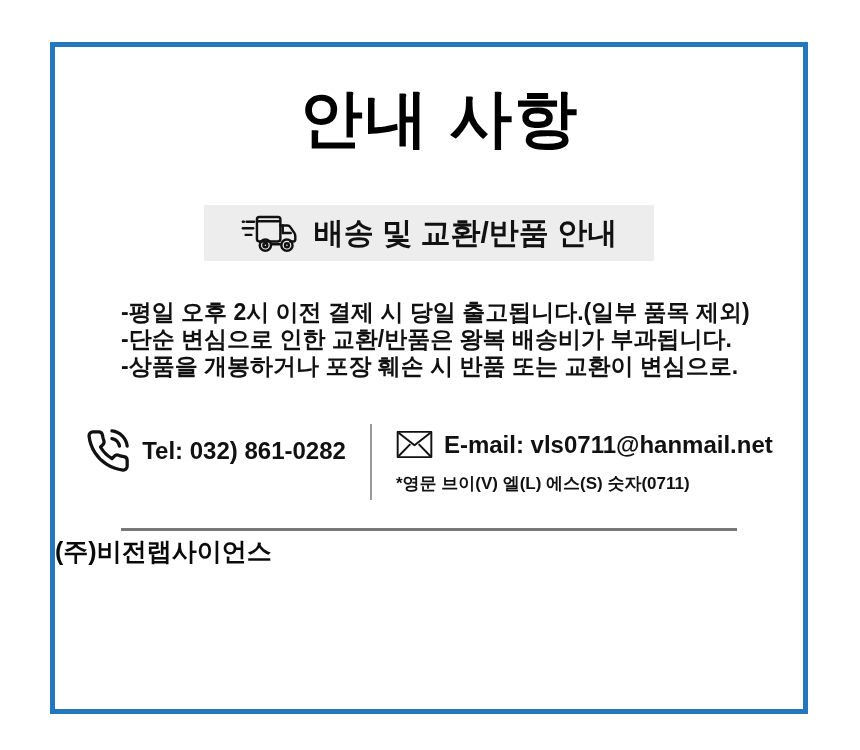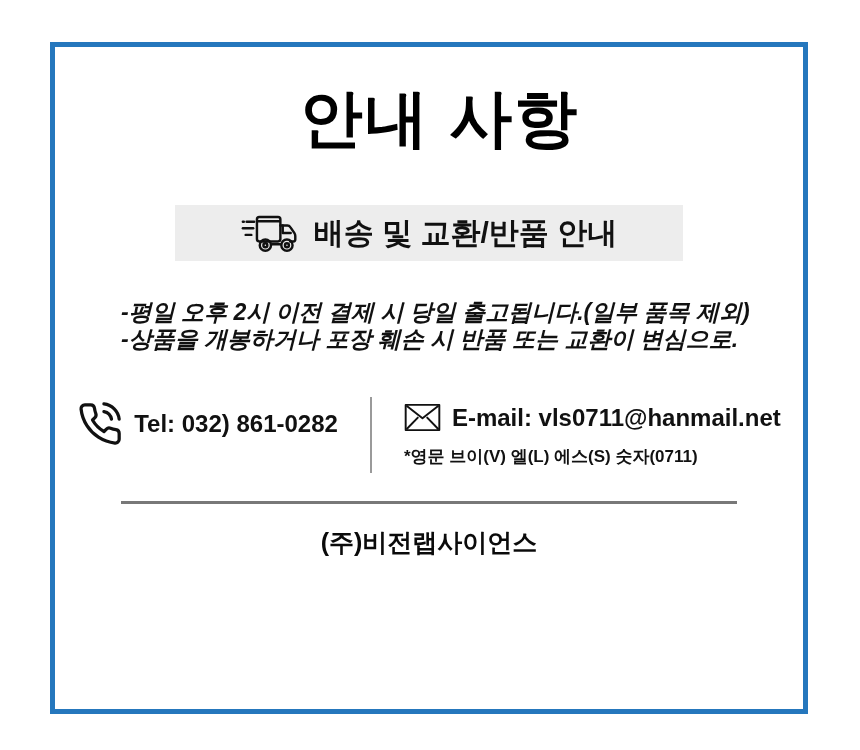--- a/index.html
+++ b/index.html
@@ -37,43 +37,42 @@
     align-items: center;
     justify-content: center;
     gap: 13px;
     background: #ededed;
     margin-left: auto;
     margin-right: auto;
     font-size: 30px;
     font-weight: 800;
     color: #111111;
   }
-  .section-header.shipping { width: 508px; height: 56px; margin-top: 50px; }
+  .section-header.shipping { width: 450px; height: 56px; margin-top: 50px; }
   .section-header.cs       { width: 294px; height: 56px; margin-top: 48px; }
   .notice-lines {
     margin-top: 38px;
     display: flex;
     flex-direction: column;
     align-items: center;
-    font-style: italic;
   }
   .notice-lines > div {
     width: 616px;
     font-size: 23px;
     font-weight: 700;
     line-height: 27px;
     text-align: left;
     white-space: nowrap;
   }
   .contact-row {
     margin-top: 40px;
     display: flex;
     justify-content: center;
     align-items: flex-start;
-    gap: 32px;
+    gap: 24px;
   }
   .tel-item {
     display: flex;
     align-items: center;
     gap: 11px;
     font-size: 24px;
     font-weight: 700;
     padding-top: 8px;
   }
   .vdivider {
@@ -98,24 +97,24 @@
     text-align: left;
     color: #111111;
   }
   .hdivider {
     width: 616px;
     height: 3px;
     background: #787878;
     margin: 28px auto 0;
   }
   .footer-row {
-    margin-top: 22px;
-    display: flex;
-    align-items: center;
-    justify-content: center;
+    margin-top: 4px;
+    display: flex;
+    align-items: center;
+    justify-content: space-between;
     gap: 8px;
   }
   .company {
     font-size: 25px;
     font-weight: 800;
     color: #0a0a0a;
   }
   .logo {
     position: relative;
     width: 120px;
@@ -170,20 +169,21 @@
         <circle cx="49" cy="37" r="6"></circle>
         <circle cx="49" cy="37" r="2.1"></circle>
         <line x1="33" y1="36" x2="42" y2="36"></line>
       </svg>
     </span>
     <span>배송 및 교환/반품 안내</span>
   </div>
 
   <div class="notice-lines">
     <div>-평일 오후 2시 이전 결제 시 당일 출고됩니다.(일부 품목 제외)</div>
+    <div>-단순 변심으로 인한 교환/반품은 왕복 배송비가 부과됩니다.</div>
     <div>-상품을 개봉하거나 포장 훼손 시 반품 또는 교환이 변심으로.</div>
   </div>
 
 
   <div class="contact-row">
 
     <div class="tel-item">
       <span class="icon">
         <svg width="46" height="46" viewBox="0 0 24 24" fill="none" stroke="#111" stroke-width="1.7" stroke-linecap="round" stroke-linejoin="round">
           <path d="M22 16.92v3a2 2 0 0 1-2.18 2 19.79 19.79 0 0 1-8.63-3.07 19.5 19.5 0 0 1-6-6 19.79 19.79 0 0 1-3.07-8.67A2 2 0 0 1 4.11 2h3a2 2 0 0 1 2 1.72 12.84 12.84 0 0 0 .7 2.81 2 2 0 0 1-.45 2.11L8.09 9.91a16 16 0 0 0 6 6l1.27-1.27a2 2 0 0 1 2.11-.45 12.84 12.84 0 0 0 2.81.7A2 2 0 0 1 22 16.92z"></path>

